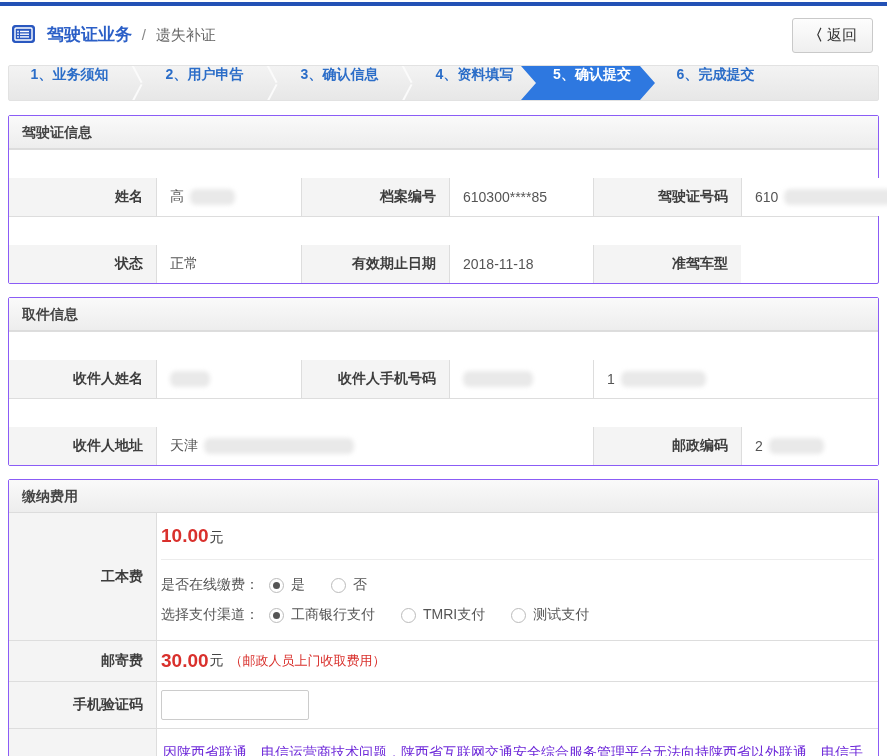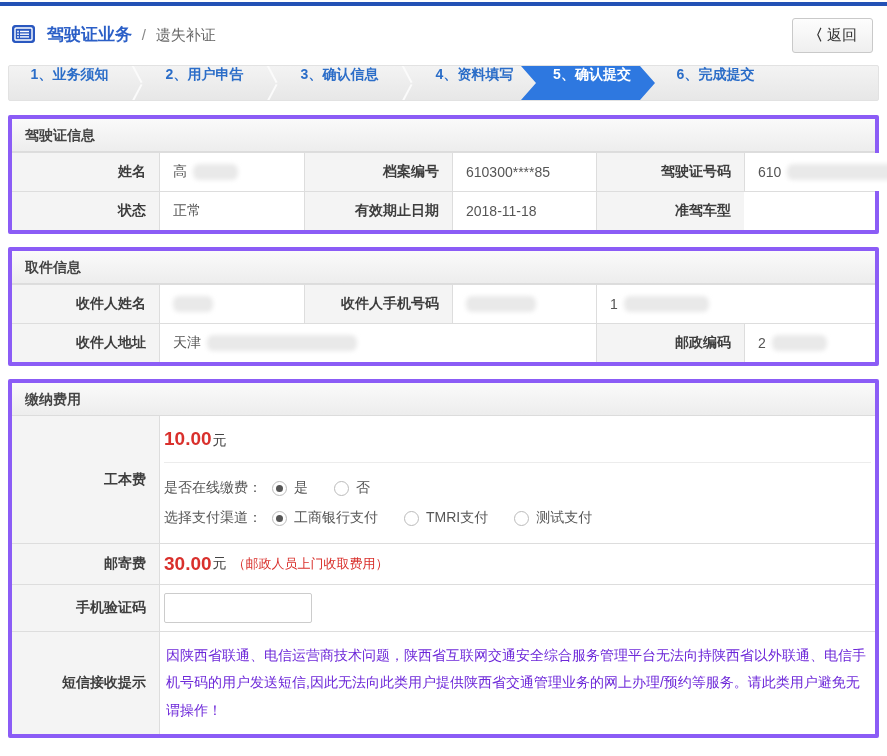--- a/index.html
+++ b/index.html
@@ -20,26 +20,26 @@
   .steps { display:flex; align-items:stretch; height:36px; margin:4px 8px 14px 8px; background:linear-gradient(#f3f3f3,#e7e7e7); border:1px solid #e2e2e2; border-radius:2px; overflow:hidden; }
   .step { flex:0 0 121px; display:flex; align-items:flex-start; justify-content:center; color:#2b6dc8; font-weight:700; font-size:14px; cursor:default; }
   .step.active { flex:0 0 134px; background:#2e78e0; color:#fff; clip-path:polygon(0 0, calc(100% - 15px) 0, 100% 50%, calc(100% - 15px) 100%, 0 100%, 15px 50%); margin-left:-14px; padding-left:8px; }
   .sep { position:relative; width:14px; flex:0 0 14px; }
   .sep::before, .sep::after { content:''; position:absolute; left:5px; width:2px; height:24px; background:#fbfbfb; }
   .sep::before { top:-6px; transform:rotate(-28deg); }
   .sep::after { top:17px; transform:rotate(28deg); }
   .step-filler { flex:1 1 auto; }
 
   
-  .sec { margin:0 8px 13px 8px; border:4px solid #8b5cf6; border-radius:2px; }
+  .sec { margin:0 8px 13px 8px; border:1px solid #8b5cf6; border-radius:2px; }
   .sec-title { height:33px; line-height:32px; padding-left:13px; background:linear-gradient(#fafafa,#ededed); border-bottom:1px solid #dcdcdc; font-weight:700; color:#444; font-size:14px; }
   .row { display:grid; grid-template-columns:147px 145px 148px 144px 148px 1fr; border-top:1px solid #ddd; }
   .row.addr { grid-template-columns:147px 437px 148px 1fr; }
   .sec .row:first-of-type { border-top:none; }
-  .row > div { border-left:1px solid #ddd; min-height:38px; display:flex; align-items:center; }
+  .row > div { border-left:1px solid #ddd; min-height:38px; display:flex; align-items:center;margin-top:28px; }
   .row > div:first-child { border-left:none; }
   .cl { background:#f4f4f4; justify-content:flex-end; padding-right:13px; font-weight:700; color:#3d3d3d; }
   .cv { background:#fff; padding-left:13px; color:#555; }
   .redact { display:inline-block; height:16px; background:#e9e9e9; border-radius:6px; filter:blur(2px); margin-left:6px; vertical-align:middle; }
   .r45{width:45px;} .r110{width:110px;} .r40{width:40px;} .r70{width:70px;} .r85{width:85px;} .r150{width:150px;} .r55{width:55px;}
 
   
   .frow { display:grid; grid-template-columns:147px 1fr; border-top:1px solid #ddd; }
   .frow > .cl { border-left:none; display:flex; align-items:center; justify-content:flex-end; padding-right:13px; }
   .frow > .fv { border-left:1px solid #ddd; background:#fff; padding:0 4px; }

